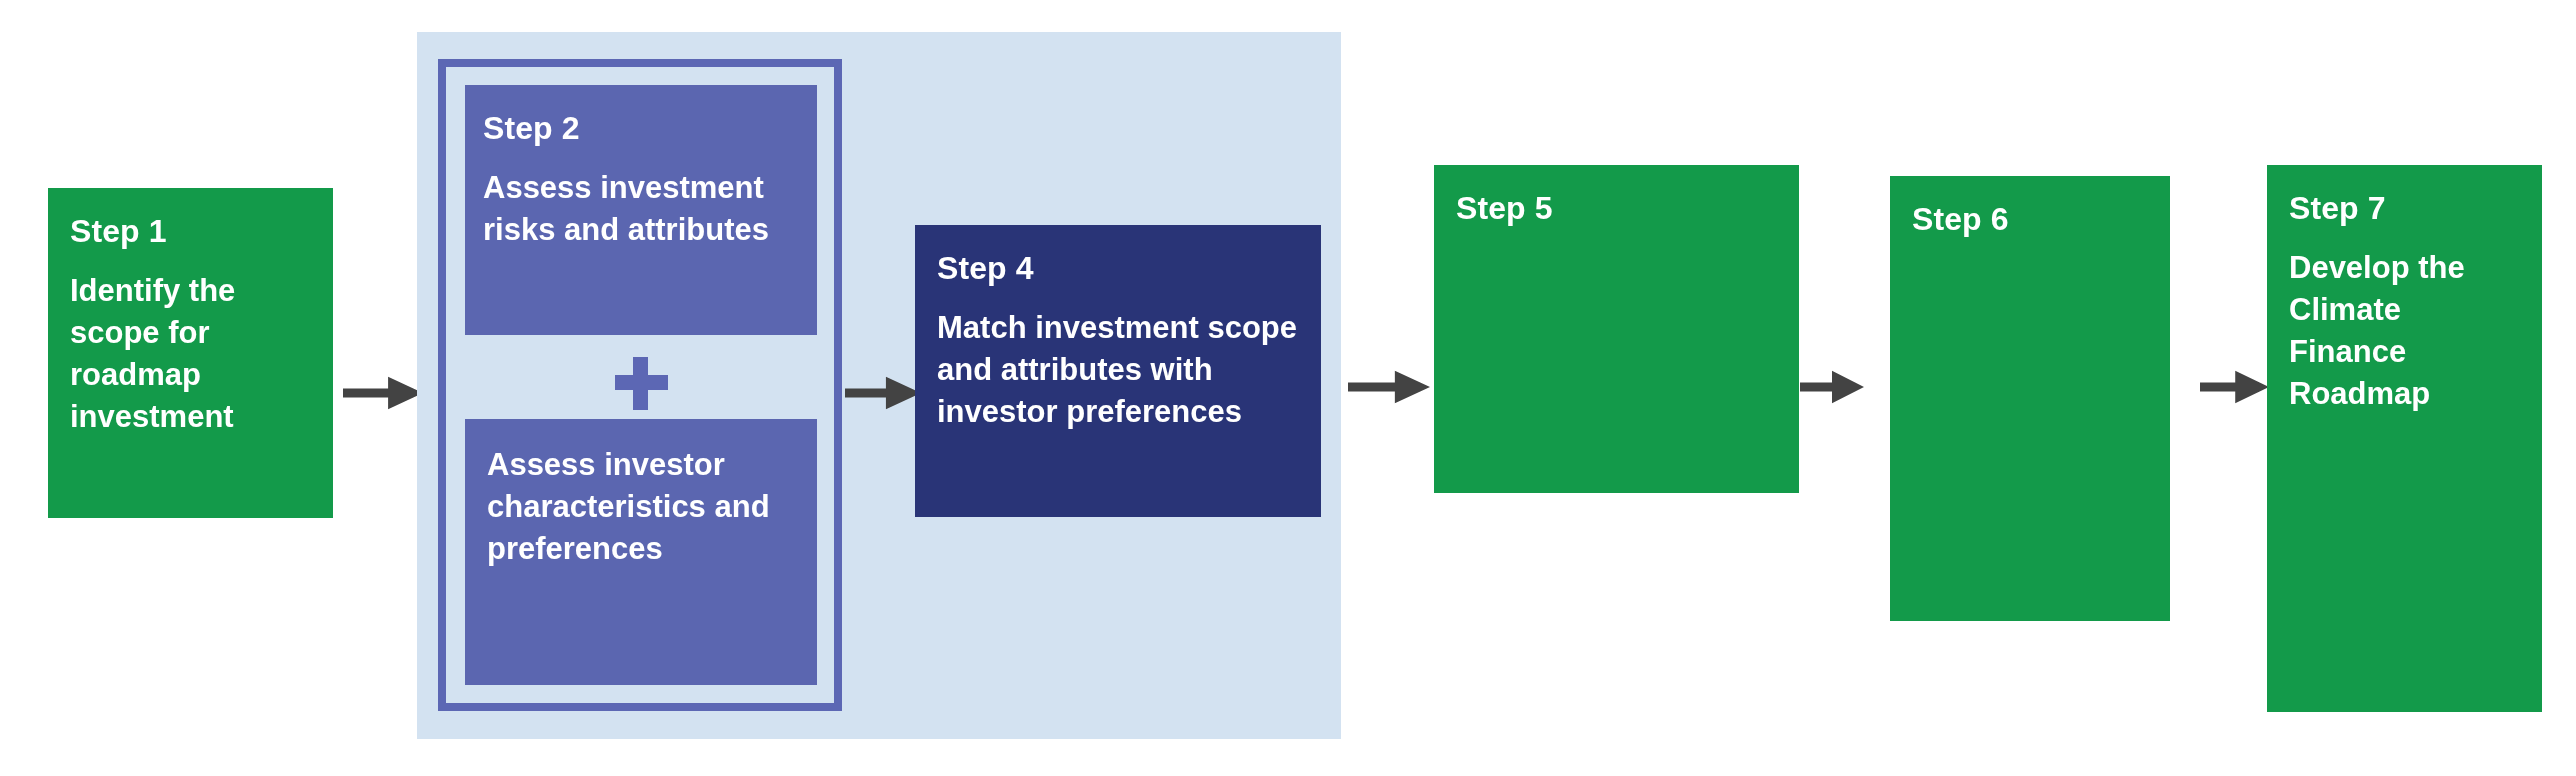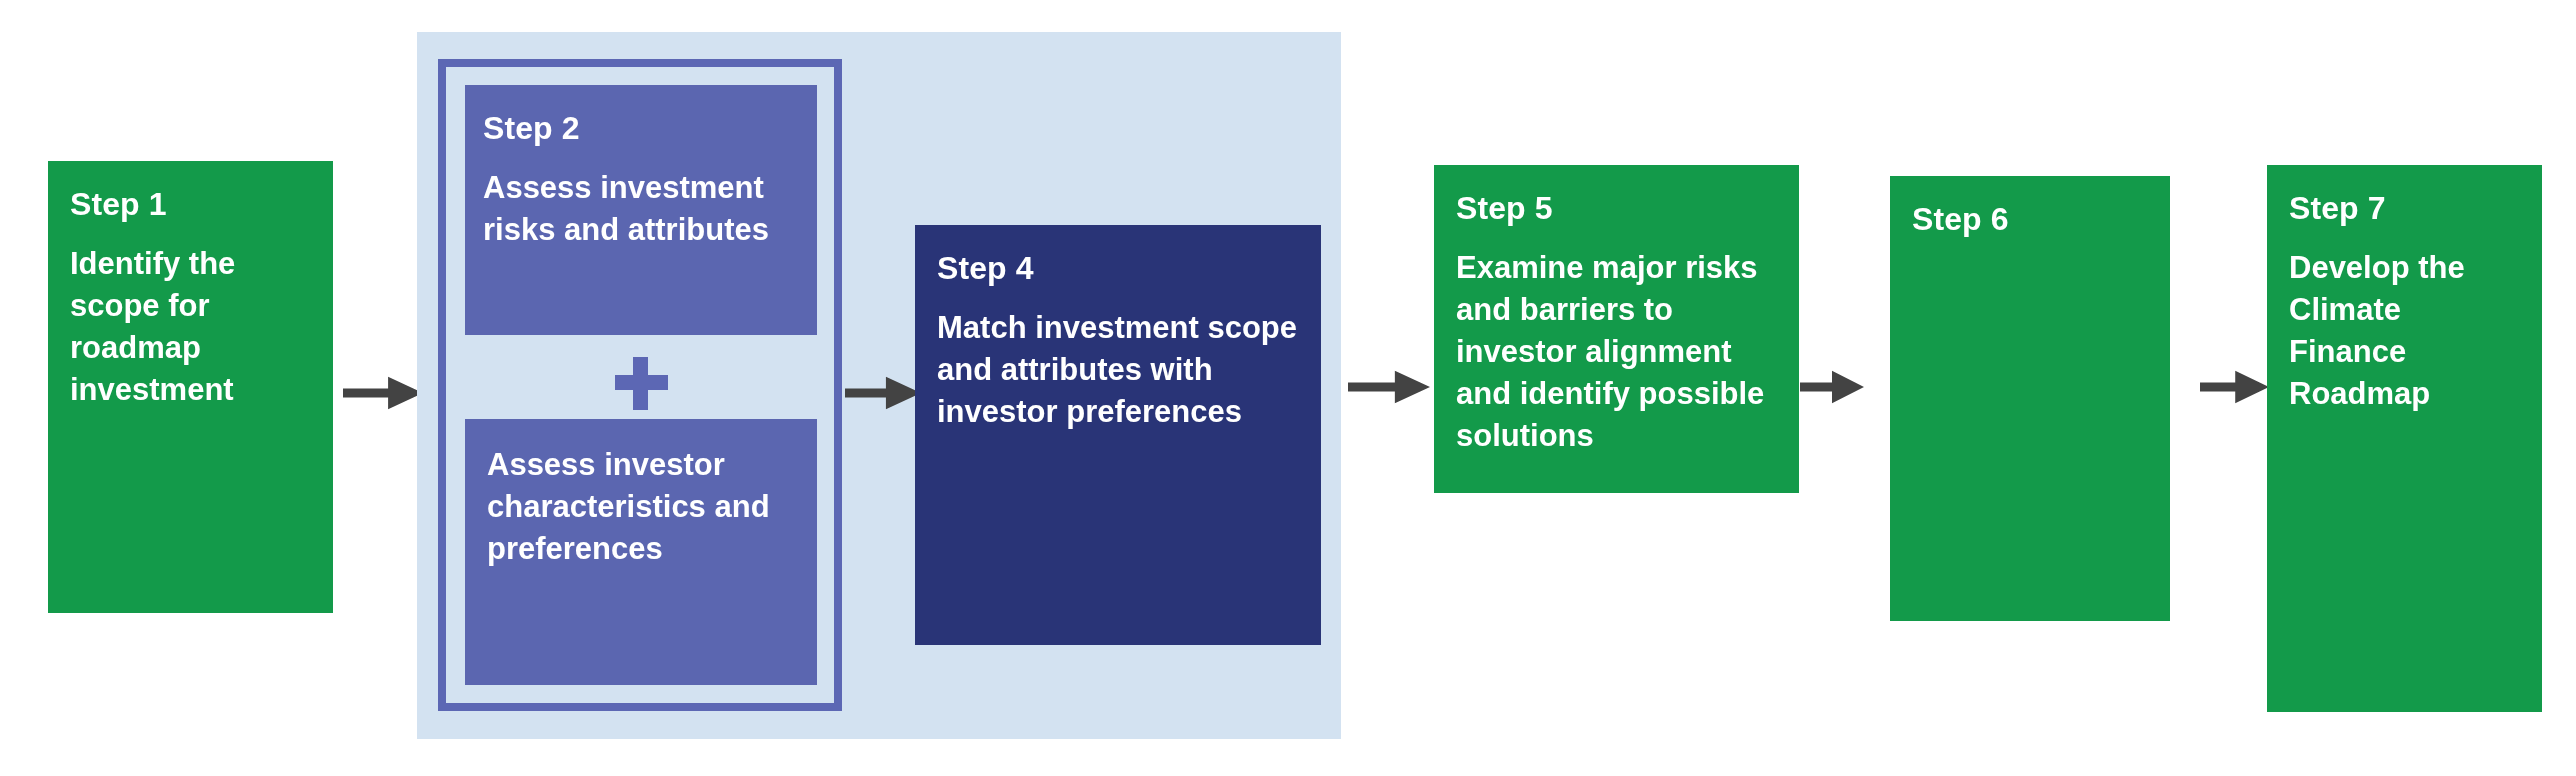--- a/index.html
+++ b/index.html
@@ -38,21 +38,21 @@
   .step-desc {
     font-size: 31px;
     font-weight: bold;
     line-height: 1.36;
     margin: 0;
   }
 
   
   .green { background: #139a4a; }
 
-  #step1-box { left: 48px;   top: 161px;  width: 285px;  height: 452px; }
+  #step1-box { left: 48px;   top: 188px;  width: 285px;  height: 330px; }
   #step5-box { left: 1434px; top: 165px;  width: 365px;  height: 328px; }
   #step6-box { left: 1863px; top: 176px;  width: 280px;  height: 445px; margin-left: 27px; }
   #step7-box { left: 2267px; top: 165px;  width: 275px;  height: 547px; }
 
   
   #group-container {
     position: absolute;
     left: 417px;
     top: 32px;
     width: 924px;
@@ -94,21 +94,21 @@
   }
   #plus-sign::before {
     left: 20.4px; top: 1.5px; width: 14.6px; height: 53px;
   }
   #plus-sign::after {
     left: 1.5px; top: 20.4px; width: 53px; height: 14.6px;
   }
 
   
   .navy { background: #293477; }
-  #step4-box { left: 915px; top: 225px; width: 406px; height: 420px; }
+  #step4-box { left: 915px; top: 225px; width: 406px; height: 292px; }
 
   
   .arrow {
     position: absolute;
     height: 44px;
   }
   .arrow svg { display: block; width: 100%; height: 100%; }
 
   #arrow-1-2 { left: 343px;  top: 371px; width: 80px; }
   #arrow-3-4 { left: 845px; top: 371px; width: 76px; }
@@ -159,21 +159,20 @@
   </div>
 
   <div class="arrow" id="arrow-4-5">
     <svg viewBox="0 0 112 60" preserveAspectRatio="none">
       <path d="M0 24 H64 V8 L112 30 L64 52 V36 H0 Z" fill="#434343"></path>
     </svg>
   </div>
 
   <div class="step-box green" id="step5-box">
     <div class="step-title">Step 5</div>
-    <div class="step-desc">Examine major risks and barriers to investor alignment and identify possible solutions</div>
   </div>
 
   <div class="arrow" id="arrow-5-6">
     <svg viewBox="0 0 88 60" preserveAspectRatio="none">
       <path d="M0 24 H44 V8 L88 30 L44 52 V36 H0 Z" fill="#434343"></path>
     </svg>
   </div>
 
   <div class="step-box green" id="step6-box">
     <div class="step-title">Step 6</div>

